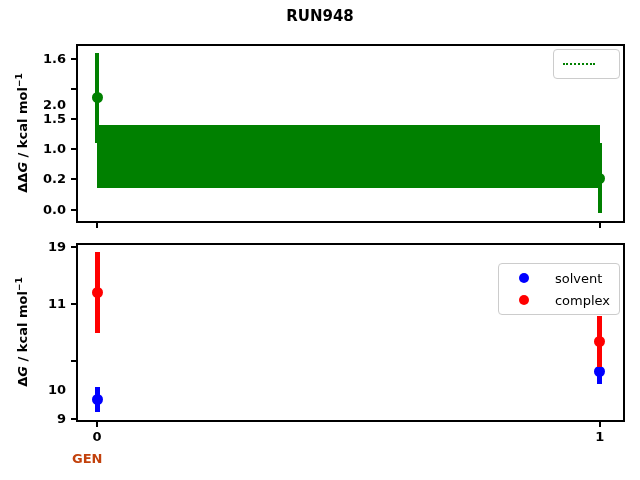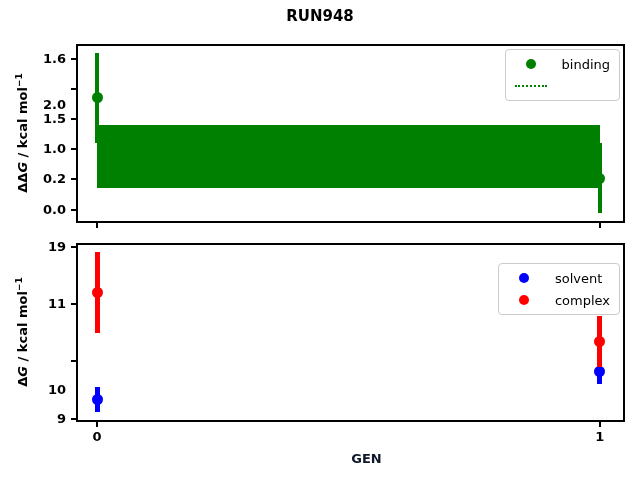--- a/index.html
+++ b/index.html
@@ -6,21 +6,21 @@
   body{width:640px;height:480px;background:#ffffff;font-family:"DejaVu Sans",sans-serif;position:relative;overflow:hidden;}
   .plot{position:absolute;border:2px solid #000;background:#fff;box-sizing:border-box;}
   #plot-top{left:76px;top:44px;width:549px;height:179px;}
   #plot-bottom{left:76px;top:243px;width:549px;height:179px;}
   .suptitle{position:absolute;top:7px;left:0;width:640px;text-align:center;font-size:15px;font-weight:bold;color:#000;}
   .ylabel{position:absolute;font-size:13px;font-weight:bold;color:#000;white-space:nowrap;}
   #ylabel-top{left:22px;top:133px;transform:translate(-50%,-50%) rotate(-90deg);}
   #ylabel-bottom{left:22px;top:332px;transform:translate(-50%,-50%) rotate(-90deg);}
   .ylabel sup{font-size:9px;}
   .ylabel .gvar{font-style:italic;}
-  .xlabel{position:absolute;left:92px;width:549px;top:451px;text-align:center;font-size:13px;font-weight:bold;color:#0f172a;}
+  .xlabel{position:absolute;left:72px;width:549px;top:451px;font-size:13px;font-weight:bold;color:#c2410c;}
   
   .ytick{position:absolute;left:-7px;width:5px;height:2px;background:#000;}
   .xtick{position:absolute;width:2px;height:5px;background:#000;}
   .ytick-label{position:absolute;left:-58px;width:46px;text-align:right;font-size:13px;font-weight:bold;color:#000;line-height:15px;}
   .xtick-label{position:absolute;width:40px;text-align:center;font-size:13px;font-weight:bold;color:#000;}
   .band{position:absolute;}
   .errbar{position:absolute;}
   .marker{position:absolute;border-radius:50%;}
   
   .legend{position:absolute;top:3px;right:3px;background:rgba(255,255,255,0.92);border:1px solid #cccccc;border-radius:4px;padding:3px 9px 3px 6px;z-index:6;}
@@ -33,26 +33,20 @@
 <body>
 
 <div class="suptitle">RUN948</div>
 
 <div class="ylabel" id="ylabel-top"><span>ΔΔ</span><span class="gvar">G</span><span> / kcal mol</span><sup>−1</sup></div>
 
 <div class="ylabel" id="ylabel-bottom"><span>Δ</span><span class="gvar">G</span><span> / kcal mol</span><sup>−1</sup></div>
 
 <div class="plot" id="plot-top">
   <div class="legend">
-    <div class="legend-row">
-      <span class="legend-marker">
-          <span class="dot" style="background-color: rgb(0, 128, 0);"></span>
-        </span>
-      <span>binding</span>
-    </div>
     <div class="legend-row">
       <span class="legend-marker">
           <span class="dotline" style="border-top-color: rgb(0, 128, 0);"></span>
         </span>
     </div>
   </div>
 <div class="ytick" style="top: 162.534px;"></div>
     <div class="ytick-label" style="top: 155.534px;">0.0</div>
     <div class="ytick" style="top: 132.362px;"></div>
     <div class="ytick-label" style="top: 125.362px;">0.2</div>

